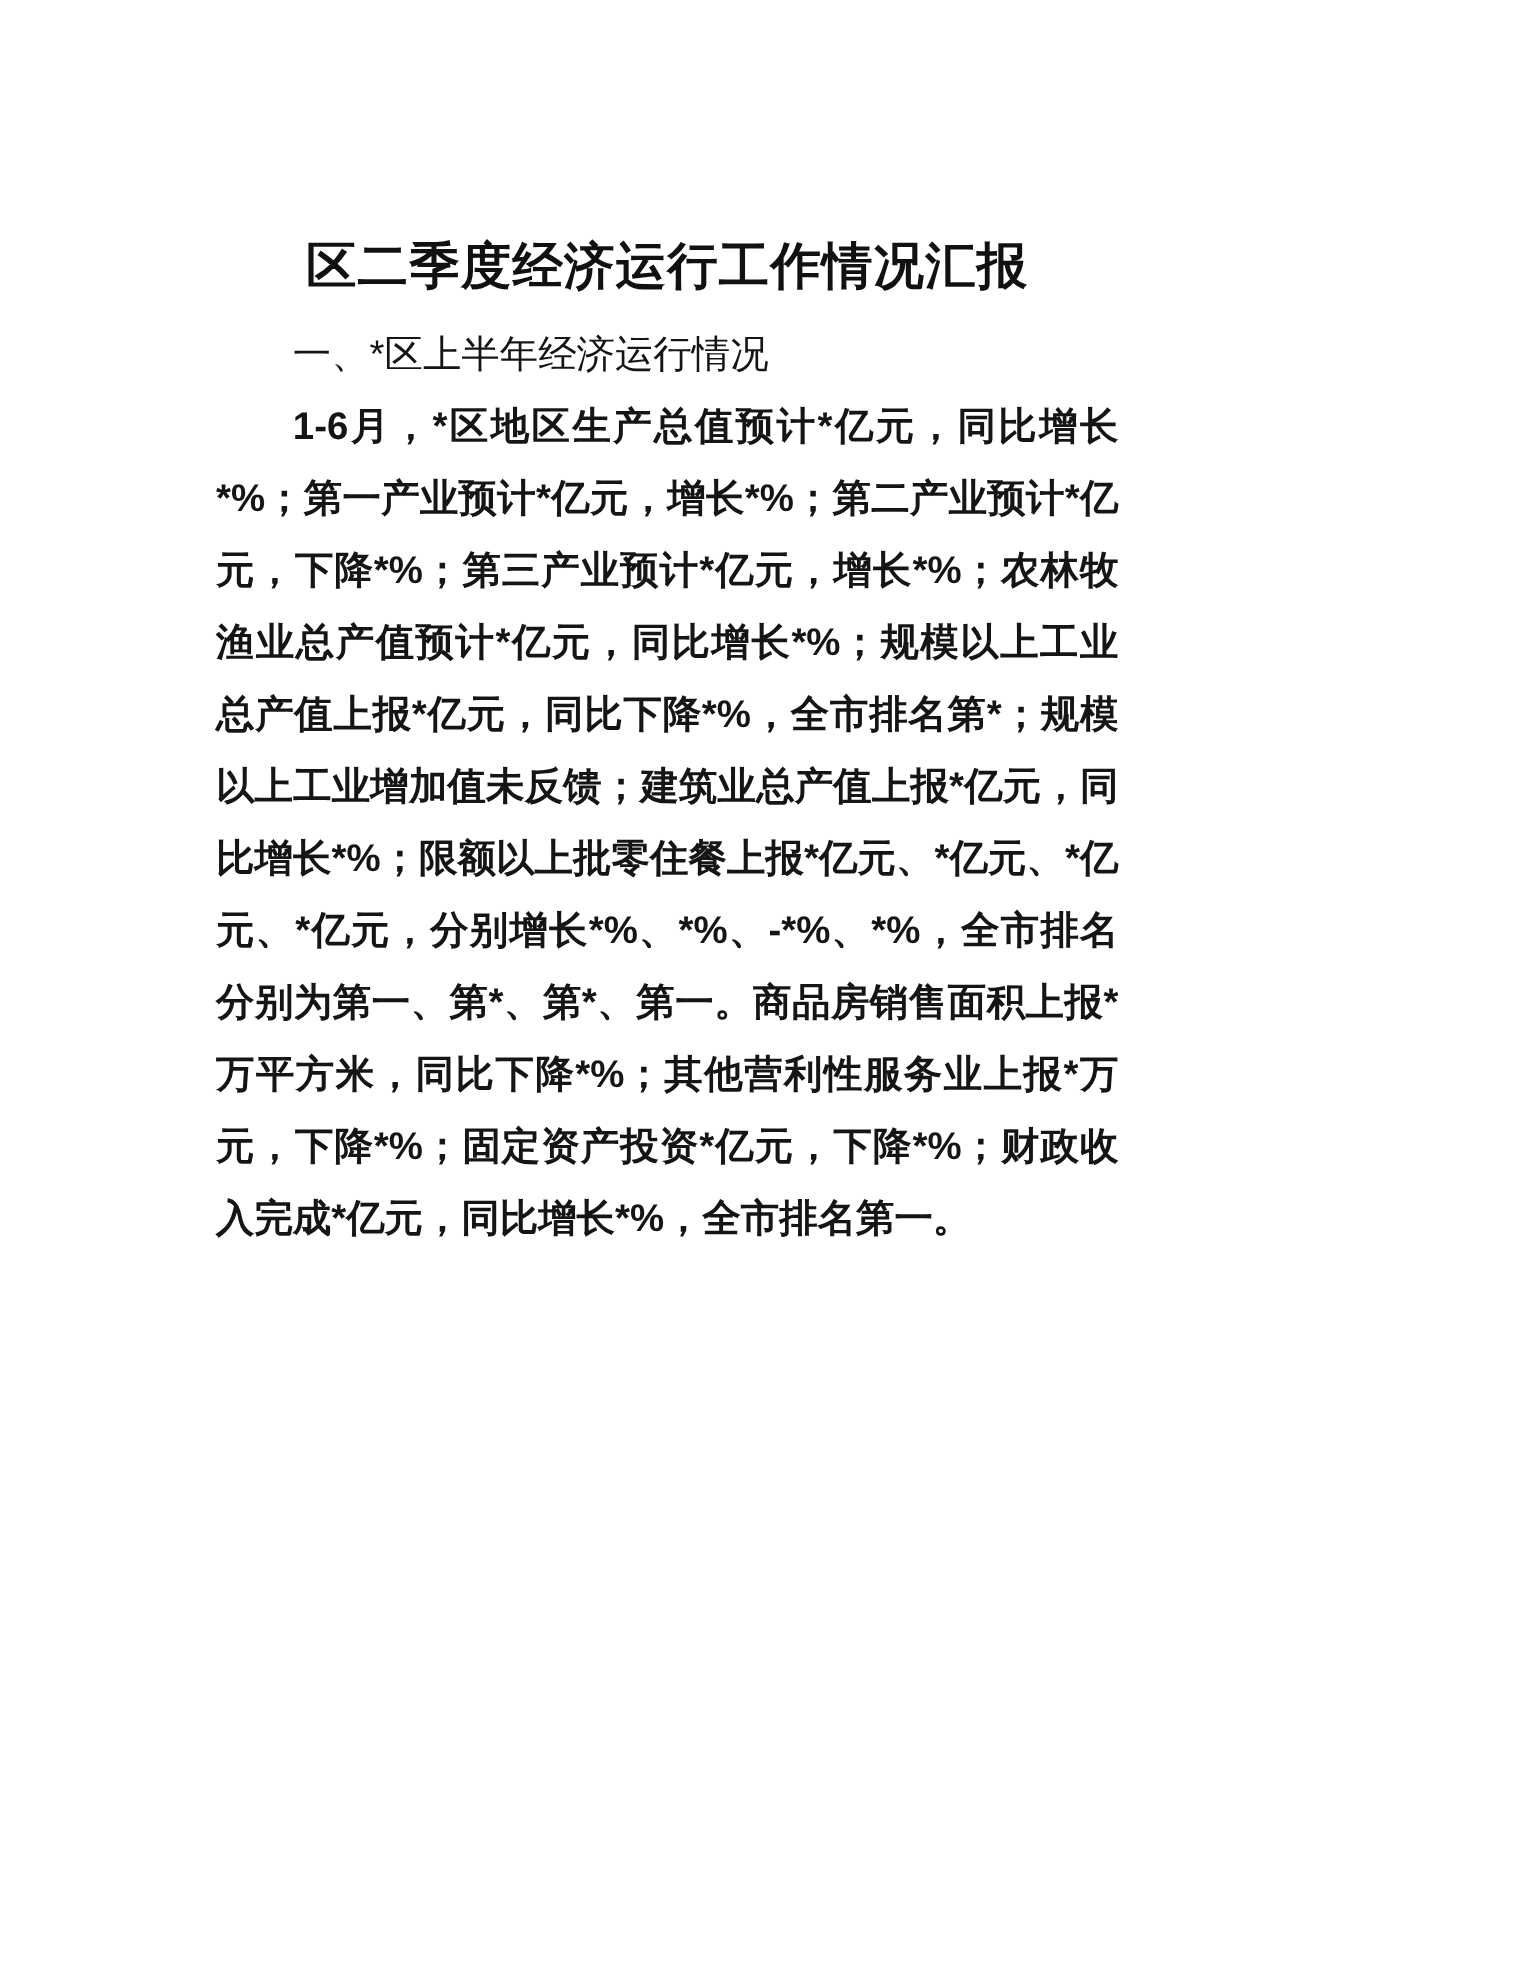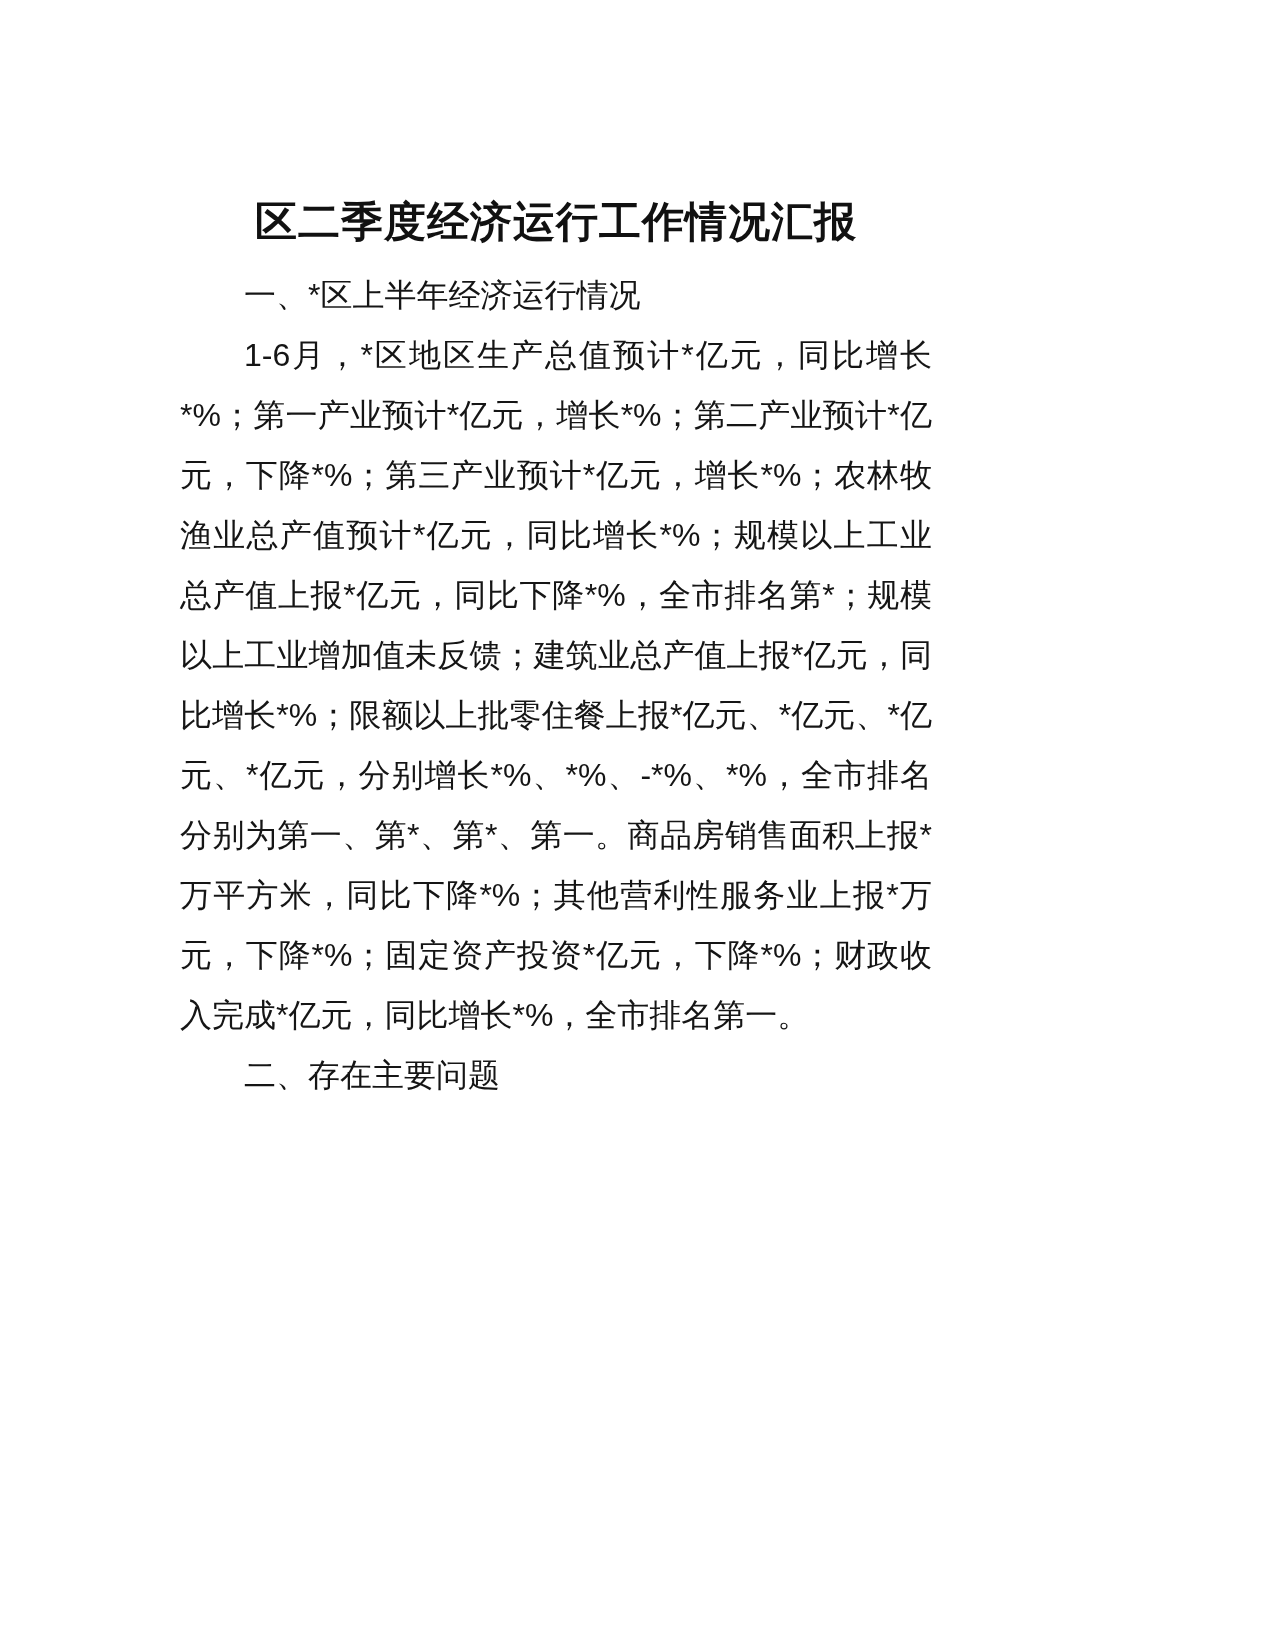--- a/index.html
+++ b/index.html
@@ -33,34 +33,33 @@
     .doc-heading {
       font-size: 32px;
       font-weight: 400;
       margin: 0;
       text-indent: 2em;
       line-height: 60px;
       color: #151515;
     }
     .doc-paragraph {
       font-size: 32px;
-      font-weight: 400;
+      font-weight: 700;
       margin: 0;
       text-indent: 2em;
       line-height: 60px;
       text-align: justify;
       color: #151515;
       word-break: break-all;
     }
   </style>
 </head>
 <body>
 
 <div class="page">
   <h1 class="doc-title">区二季度经济运行工作情况汇报</h1>
 
   <h2 class="doc-heading">一、*区上半年经济运行情况</h2>
 
   <p class="doc-paragraph">1-6月，*区地区生产总值预计*亿元，同比增长*%；第一产业预计*亿元，增长*%；第二产业预计*亿元，下降*%；第三产业预计*亿元，增长*%；农林牧渔业总产值预计*亿元，同比增长*%；规模以上工业总产值上报*亿元，同比下降*%，全市排名第*；规模以上工业增加值未反馈；建筑业总产值上报*亿元，同比增长*%；限额以上批零住餐上报*亿元、*亿元、*亿元、*亿元，分别增长*%、*%、-*%、*%，全市排名分别为第一、第*、第*、第一。商品房销售面积上报*万平方米，同比下降*%；其他营利性服务业上报*万元，下降*%；固定资产投资*亿元，下降*%；财政收入完成*亿元，同比增长*%，全市排名第一。</p>
 
-  <h2 class="doc-heading">二、存在主要问题</h2>
 
 </div>
 
 </body></html>

